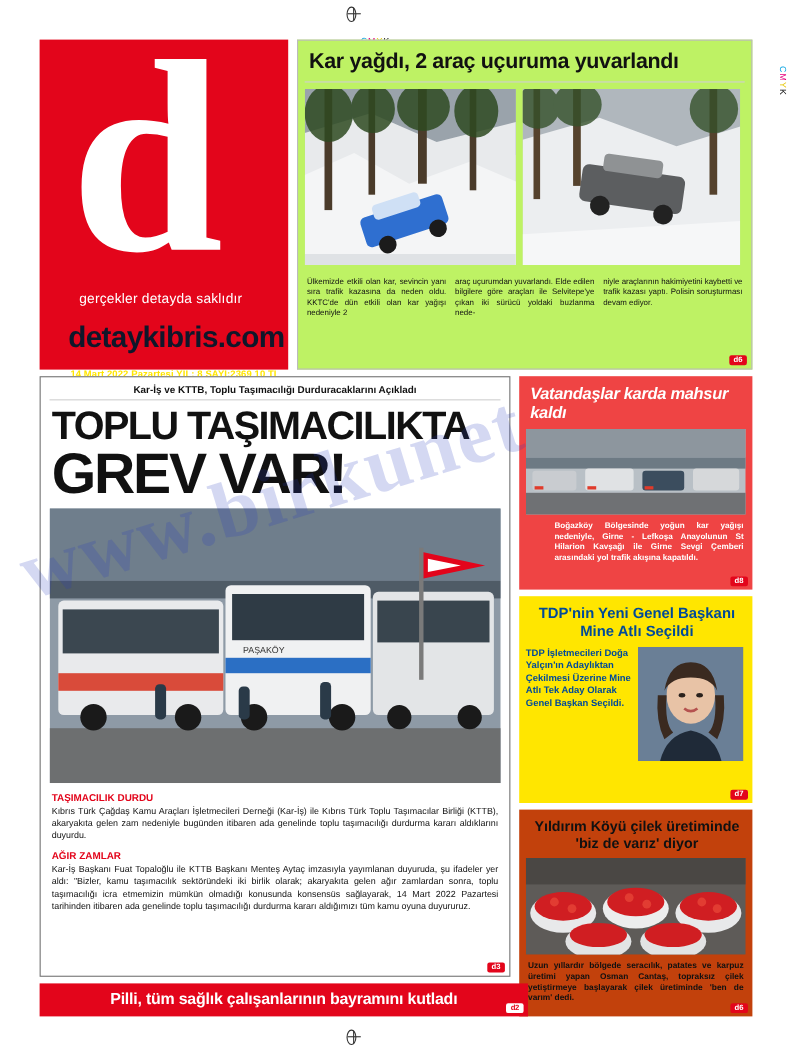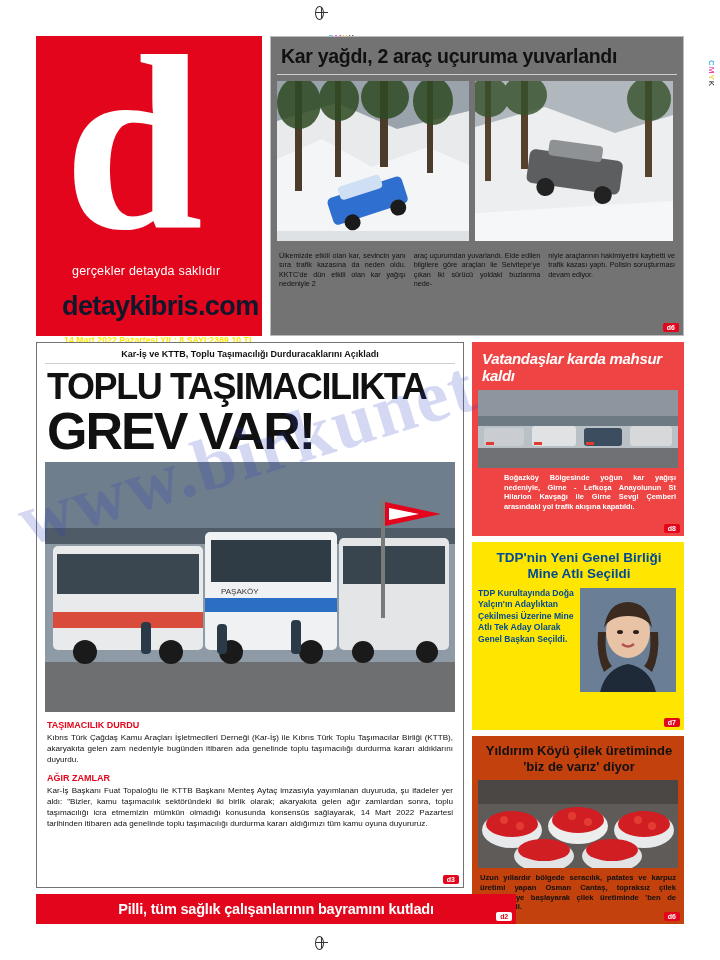--- a/index.html
+++ b/index.html
@@ -18,21 +18,21 @@
   .side-cmyk{position:absolute;right:4px;top:60px;font-size:8px;letter-spacing:1px;writing-mode:vertical-rl;}
 
   
   .masthead{position:absolute;left:36px;top:36px;width:226px;height:300px;background:#e3051b;}
   .d-logo{position:absolute;left:0;top:0;width:226px;height:232px;color:#fff;font-size:250px;line-height:215px;font-weight:bold;font-family:"Liberation Serif",serif;padding-left:28px;box-sizing:border-box;}
   .slogan{position:absolute;left:36px;top:228px;color:#fff;font-size:12.5px;letter-spacing:.2px;}
   .siteline{position:absolute;left:26px;top:255px;color:#0f172a;font-size:27px;font-weight:bold;letter-spacing:-.6px;}
   .dateline{position:absolute;left:28px;top:299px;color:#ffe600;font-size:8.6px;font-weight:bold;letter-spacing:.1px;}
 
   
-  .top-story{position:absolute;left:270px;top:36px;width:414px;height:300px;border:1px solid #bbb;box-sizing:border-box;background:#737373;}
+  .top-story{position:absolute;left:270px;top:36px;width:414px;height:300px;border:1px solid #bbb;box-sizing:border-box;background:#bef264;}
   .top-head{padding:8px 6px 6px 10px;font-size:19.5px;font-weight:bold;color:#111;letter-spacing:-.3px;}
   .top-rule{height:1px;background:#cfcfcf;margin:0 6px;}
   .top-photos{display:flex;gap:6px;padding:6px;}
   .ph{position:relative;overflow:hidden;border:0;}
   .ph1{width:192px;height:160px;}
   .ph2{width:198px;height:160px;}
   .top-text{display:flex;gap:8px;padding:4px 8px 0 8px;font-size:7.2px;line-height:9.4px;color:#111;}
   .top-text div{flex:1;text-align:justify;}
   .pagebadge{position:absolute;right:4px;bottom:3px;background:#e3051b;color:#fff;font-size:7px;font-weight:bold;padding:1px 4px;border-radius:2px;}
 
@@ -58,21 +58,21 @@
   .rb2 .rb-inner{display:flex;gap:6px;padding:6px;}
   .rb2 .rb-text{font-size:8.6px;line-height:11.4px;color:#004a99;font-weight:bold;width:96px;}
   .rb2 .rb-photo{width:96px;height:104px;overflow:hidden;position:relative;}
 
   .rb3{top:736px;width:212px;height:188px;background:#c2410c;}
   .rb3 .rb-head{color:#111;font-size:13px;font-weight:bold;padding:7px 6px 0 8px;line-height:15.5px;text-align:center;}
   .rb3 .rb-photo{margin:6px 6px 0;height:88px;overflow:hidden;position:relative;}
   .rb3 .rb-text{font-size:7.6px;line-height:9.8px;color:#111;padding:5px 8px 0 8px;text-align:justify;font-weight:bold;}
 
   
-  .bottom-strip{position:absolute;left:36px;top:894px;width:480px;height:30px;background:#e3051b;color:#fff;display:flex;align-items:center;justify-content:center;font-size:14.5px;font-weight:bold;letter-spacing:-.2px;}
+  .bottom-strip{position:absolute;left:36px;top:894px;width:444px;height:30px;background:#e3051b;color:#fff;display:flex;align-items:center;justify-content:center;font-size:14.5px;font-weight:bold;letter-spacing:-.2px;}
   .wm{position:absolute;left:30px;top:380px;width:660px;height:250px;pointer-events:none;
       font-size:74px;font-weight:bold;color:rgba(40,60,190,.20);transform:rotate(-17deg);
       font-family:"Liberation Serif",serif;letter-spacing:2px;}
 </style>
 </head>
 <body>
 
 <div class="page">
 
   <div class="regmark" style="left:315px;top:6px;">
@@ -224,23 +224,23 @@
           <rect x="56" y="52" width="8" height="3"></rect>
           <rect x="108" y="52" width="8" height="3"></rect>
         </g>
       </svg>
     </div>
     <div class="rb-text">Boğazköy Bölgesinde yoğun kar yağışı nedeniyle, Girne - Lefkoşa Anayolunun St Hilarion Kavşağı ile Girne Sevgi Çemberi arasındaki yol trafik akışına kapatıldı.</div>
     <div class="pagebadge">d8</div>
   </div>
 
   <div class="rbox rb2">
-    <div class="rb-head">TDP'nin Yeni Genel Birliği Mine Atlı Seçildi</div>
+    <div class="rb-head">TDP'nin Yeni Genel Başkanı Mine Atlı Seçildi</div>
     <div class="rb-inner">
-      <div class="rb-text">TDP Kurultayında Doğa Yalçın'ın Adaylıktan Çekilmesi Üzerine Mine Atlı Tek Aday Olarak Genel Başkan Seçildi.</div>
+      <div class="rb-text">TDP İşletmecileri Doğa Yalçın'ın Adaylıktan Çekilmesi Üzerine Mine Atlı Tek Aday Olarak Genel Başkan Seçildi.</div>
       <div class="rb-photo">
         <svg width="96" height="104" viewBox="0 0 96 104" preserveAspectRatio="none">
           <rect width="96" height="104" fill="#6a7f96"></rect>
           <ellipse cx="48" cy="44" rx="22" ry="26" fill="#e8c3a6"></ellipse>
           <path d="M24 40 q4-26 24-26 q20 0 24 26 q-6-12-24-12 q-18 0-24 12Z" fill="#3a2a20"></path>
           <path d="M26 44 q-2 26 6 34 l-8 6 q-8-16-6-40Z" fill="#3a2a20"></path>
           <path d="M70 44 q2 26-6 34 l8 6 q8-16 6-40Z" fill="#3a2a20"></path>
           <path d="M20 104 q6-24 28-28 q22 4 28 28Z" fill="#1f2a38"></path>
           <ellipse cx="40" cy="44" rx="3" ry="2" fill="#2a211c"></ellipse>
           <ellipse cx="56" cy="44" rx="3" ry="2" fill="#2a211c"></ellipse>

